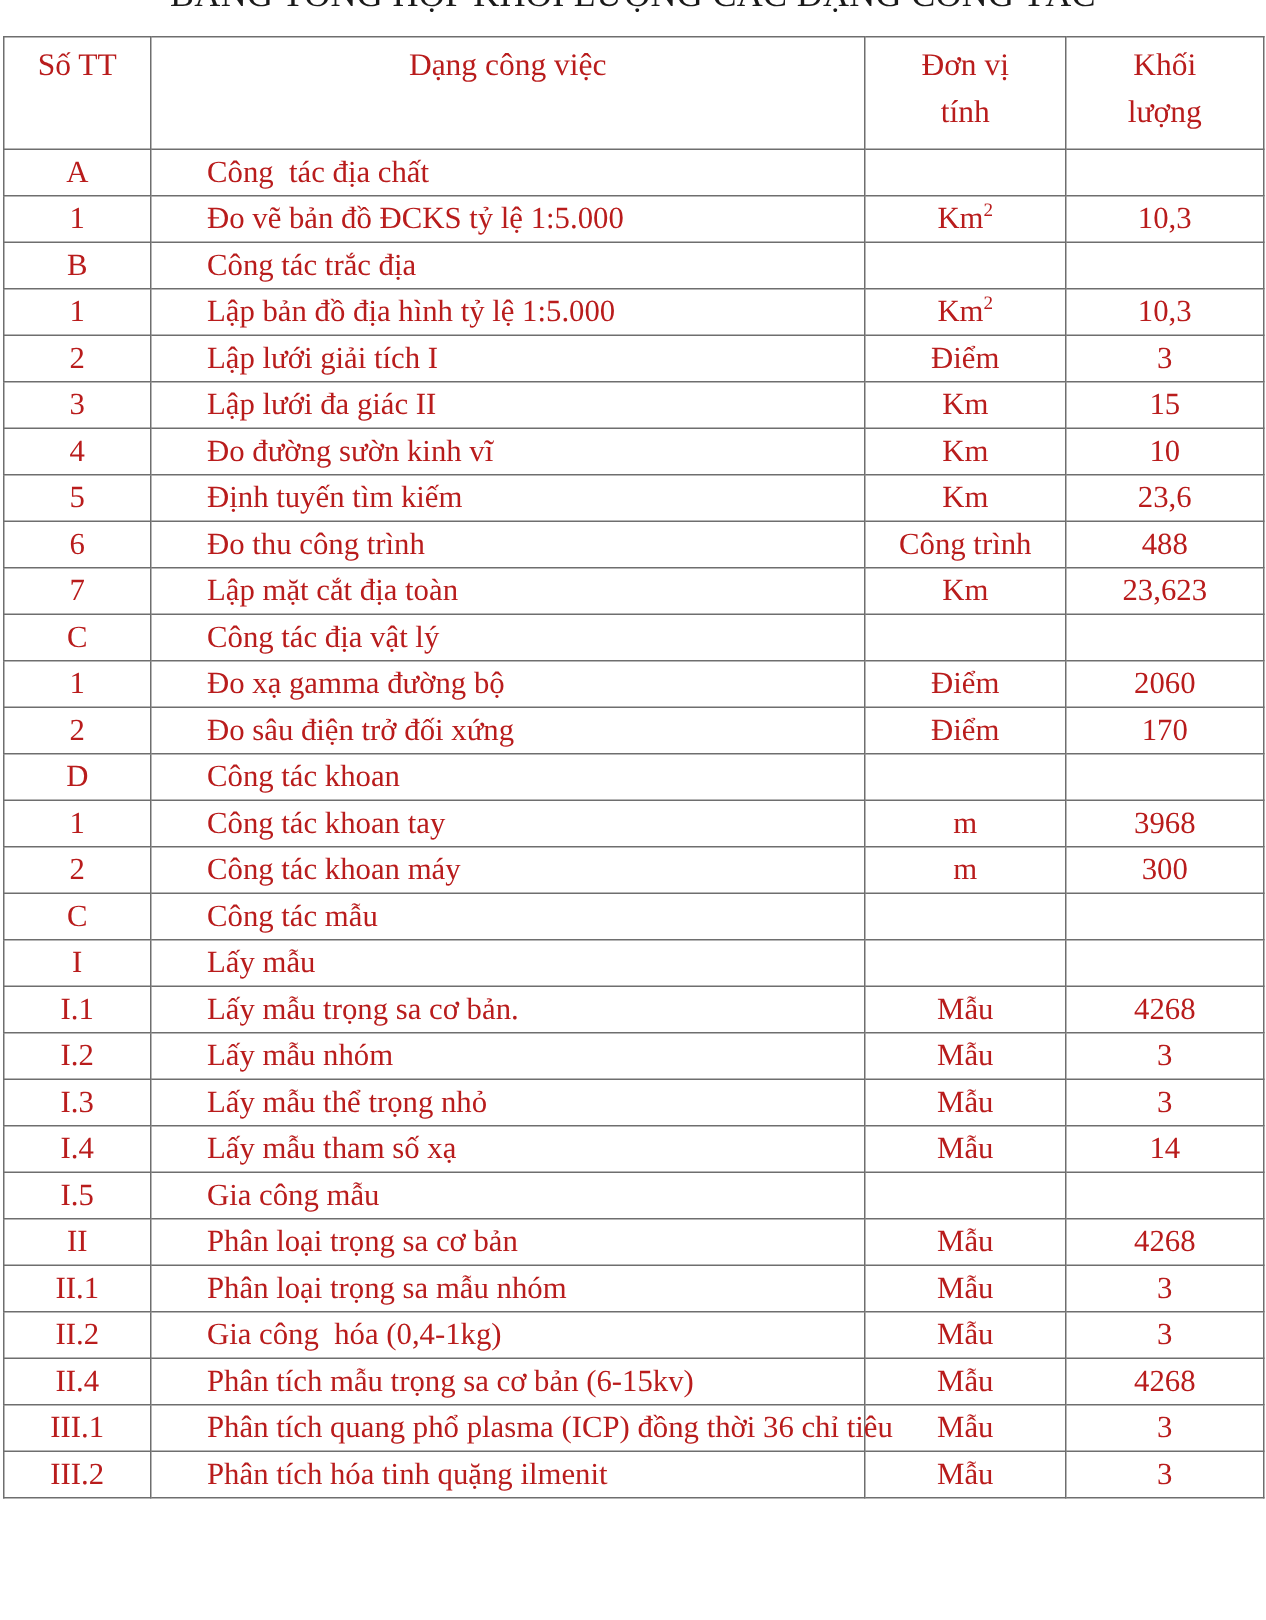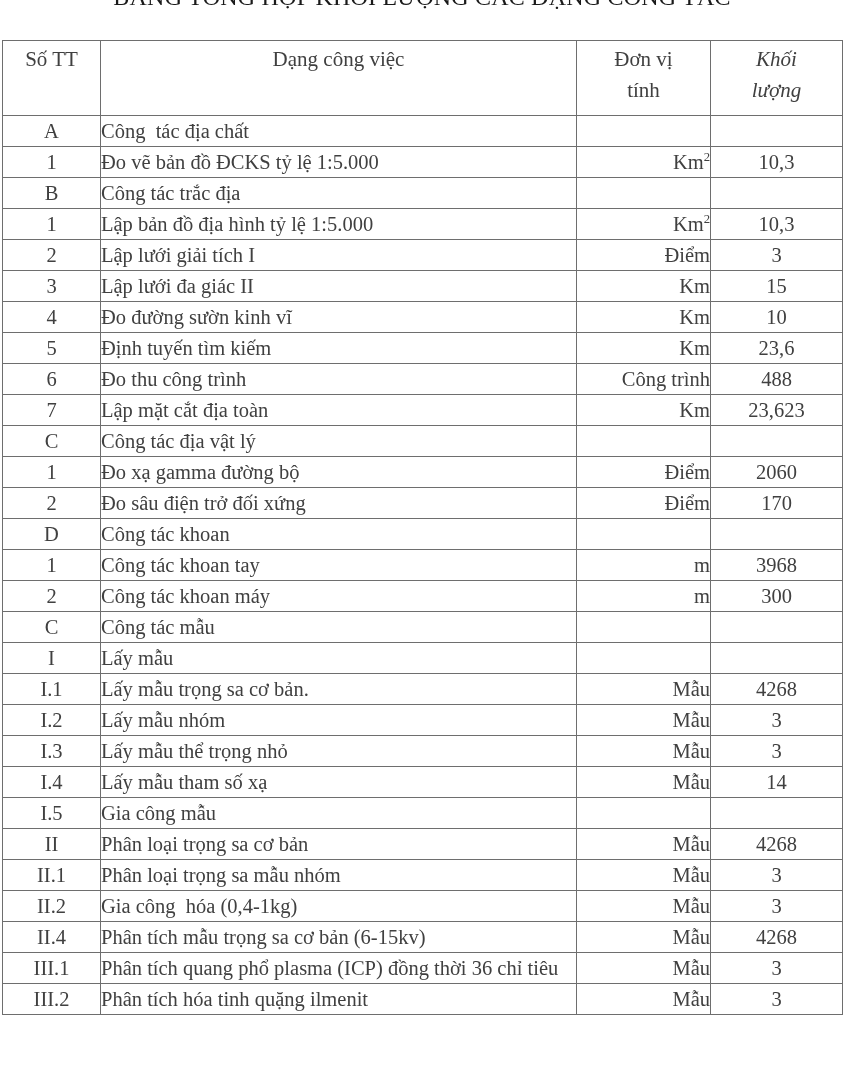--- a/index.html
+++ b/index.html
@@ -37,26 +37,26 @@
     font-weight: 400;
     letter-spacing: 0.2px;
     white-space: nowrap;
     color: #1a1a1a;
   }
 
   
   #work-table {
     position: absolute;
     left: 2px;
-    top: 40px;
+    top: 24px;
     width: 840px;
     border-collapse: collapse;
     table-layout: fixed;
     font-size: 20px;
-    color: #404040;
+    color: #b91c1c;
   }
   #work-table col.c-stt    { width: 98px; }
   #work-table col.c-work   { width: 476px; }
   #work-table col.c-unit   { width: 134px; }
   #work-table col.c-qty    { width: 132px; }
 
   #work-table th,
   #work-table td {
     border: 1.6px solid #6e6e6e;
     padding: 0;
@@ -69,32 +69,32 @@
     height: 68px;
     text-align: center;
     font-size: 21px;
     line-height: 31px;
     padding: 3px 4px;
     vertical-align: top;
   }
   th.h-stt   { text-align: center; padding-left: 6px; }
   th.h-work  { text-align: center; }
   th.h-unit  { text-align: center; }
-  th.h-qty   { text-align: center; font-style: italic; }
+  th.h-qty   { text-align: center; }
   .hdr-line2 { display: block; }
 
   
   #work-table tbody td {
     height: 30px;
     line-height: 28px;
     font-size: 20.5px;
   }
   td.cell-stt  { text-align: center; }
   td.cell-work { text-align: left; padding-left: 9px; }
-  td.cell-unit { text-align: right; }
+  td.cell-unit { text-align: center; }
   td.cell-qty  { text-align: center; }
 
   tr.bold td.cell-stt,
   tr.bold td.cell-work { font-weight: 700; }
   tr.bold-code td.cell-stt { font-weight: 700; }
 
   
   tr.tall td { height: 72px; vertical-align: top; }
   tr.tall td.cell-work {
     line-height: 36px;
@@ -106,21 +106,21 @@
   tr.tall td.cell-qty {
     padding-top: 4px;
     vertical-align: top;
   }
 
   sup.sup2 {
     font-size: 0.62em;
     vertical-align: super;
     line-height: 0;
   }
-  .nbsp-pad { white-space: pre; }
+  .nbsp-pad { white-space: pre; margin-left: 37px; }
 </style>
 </head>
 <body>
 
 <div id="doc-title-clip">
   <div id="doc-title">BẢNG TỔNG HỢP KHỐI LƯỢNG CÁC DẠNG CÔNG TÁC</div>
 </div>
 
 <table id="work-table">
   <colgroup>

